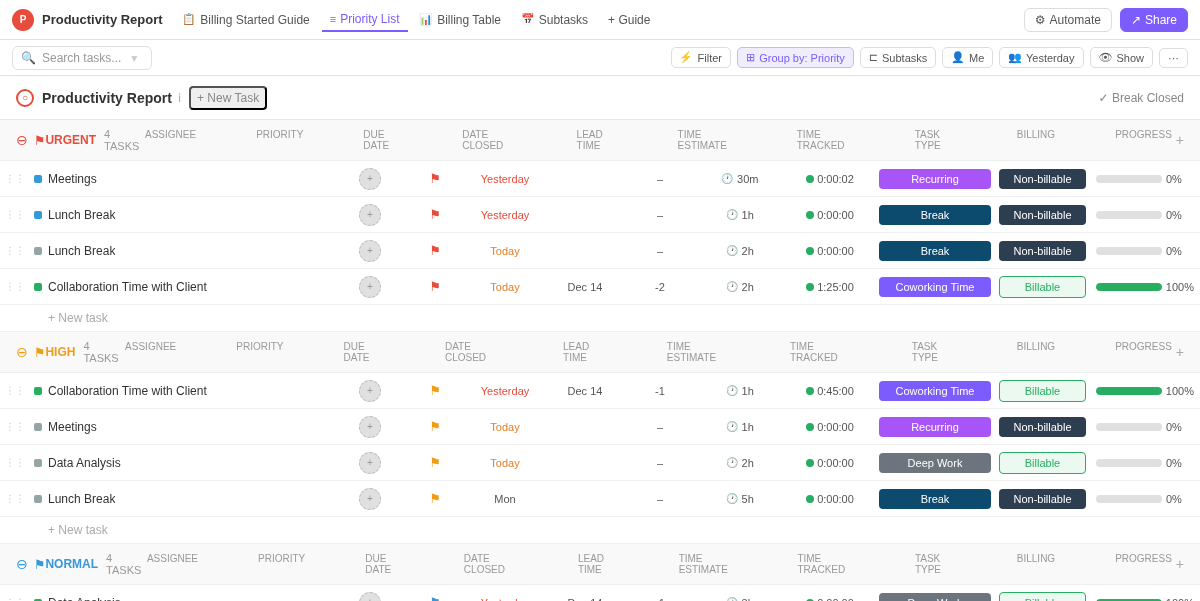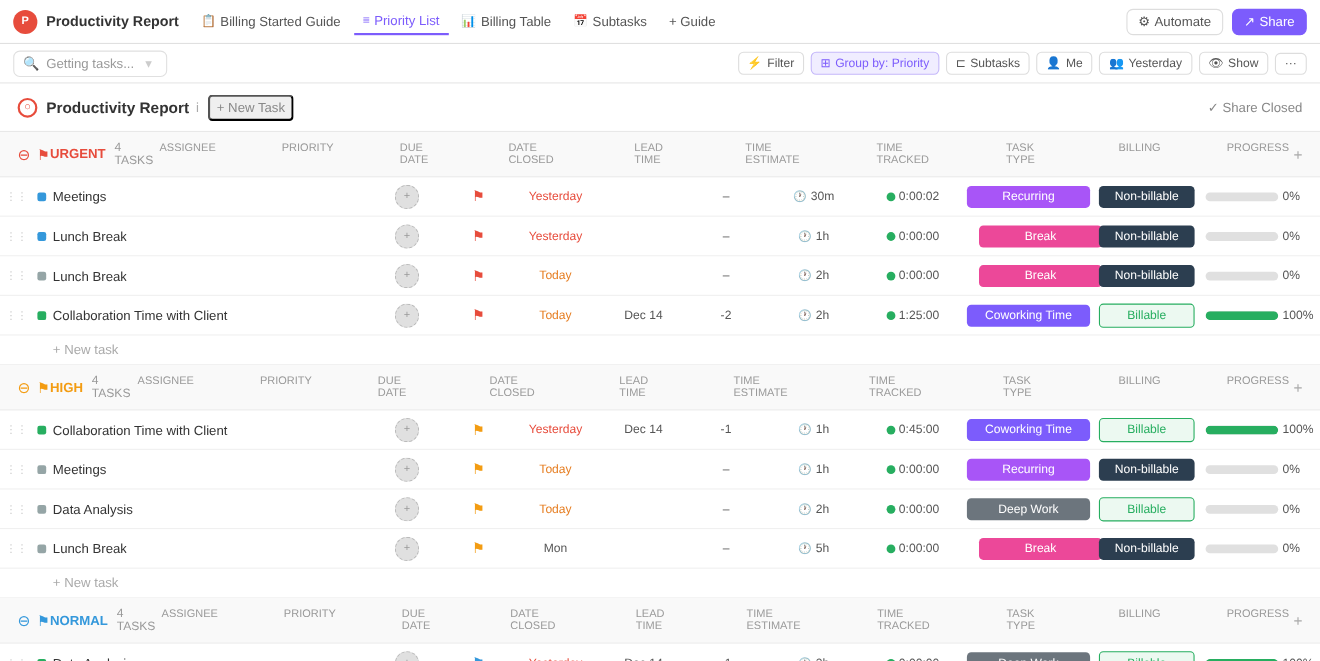--- a/index.html
+++ b/index.html
@@ -115,21 +115,21 @@
     .priority-flag.high { color: #f39c12; }
     .priority-flag.normal { color: #3498db; }
 
     
     .task-type-badge {
       display: inline-flex; align-items: center; justify-content: center;
       padding: 4px 0; border-radius: 4px; font-size: 11px; font-weight: 500;
       color: white; white-space: nowrap; width: 100%; text-align: center;
     }
     .badge-recurring { background: #a855f7; }
-    .badge-break { background: #ec4899; margin-left: 11px; }
+    .badge-break { background: #0c4a6e; }
     .badge-coworking { background: #7c5cfc; }
     .badge-deep-work { background: #6c757d; }
 
     
     .billing-badge {
       display: inline-flex; align-items: center; justify-content: center;
       padding: 4px 8px; border-radius: 4px; font-size: 11px; font-weight: 500;
       white-space: nowrap; width: 100%;
     }
     .billing-non { background: #2c3e50; color: white; }
@@ -182,21 +182,21 @@
     <button class="nav-btn share-btn">
       <span>↗</span>
       <span>Share</span>
     </button>
   </div>
 </nav>
 
 <div class="toolbar">
   <div class="search-box">
     <span>🔍</span>
-    <span>Getting tasks...</span>
+    <span>Search tasks...</span>
     <span style="margin-left:4px; color:#ccc;">▾</span>
   </div>
   <div class="toolbar-spacer"></div>
   <div class="toolbar-right">
     <button class="toolbar-btn">
       <span>⚡</span>
       <span>Filter</span>
     </button>
     <button class="toolbar-btn active">
       <span>⊞</span>
@@ -226,21 +226,21 @@
   <div class="project-icon">
     <span style="color:#e74c3c; font-size:10px;">○</span>
   </div>
   <span class="project-name">Productivity Report</span>
   <span class="info-icon">ℹ</span>
   <button class="new-task-btn">
     <span>+ New Task</span>
   </button>
   <div class="header-spacer"></div>
   <div class="hide-closed-btn">
-    <span>✓ Share Closed</span>
+    <span>✓ Break Closed</span>
   </div>
 </div>
 
 <div class="content" id="content-area">
 <div class="section">
       <div class="section-header">
     <span class="section-collapse" style="color:#e74c3c">⊖</span>
     <span class="priority-flag urgent">⚑</span>
     <span class="section-name" style="color:#e74c3c">URGENT</span>
     <span class="section-count">4 TASKS</span>

